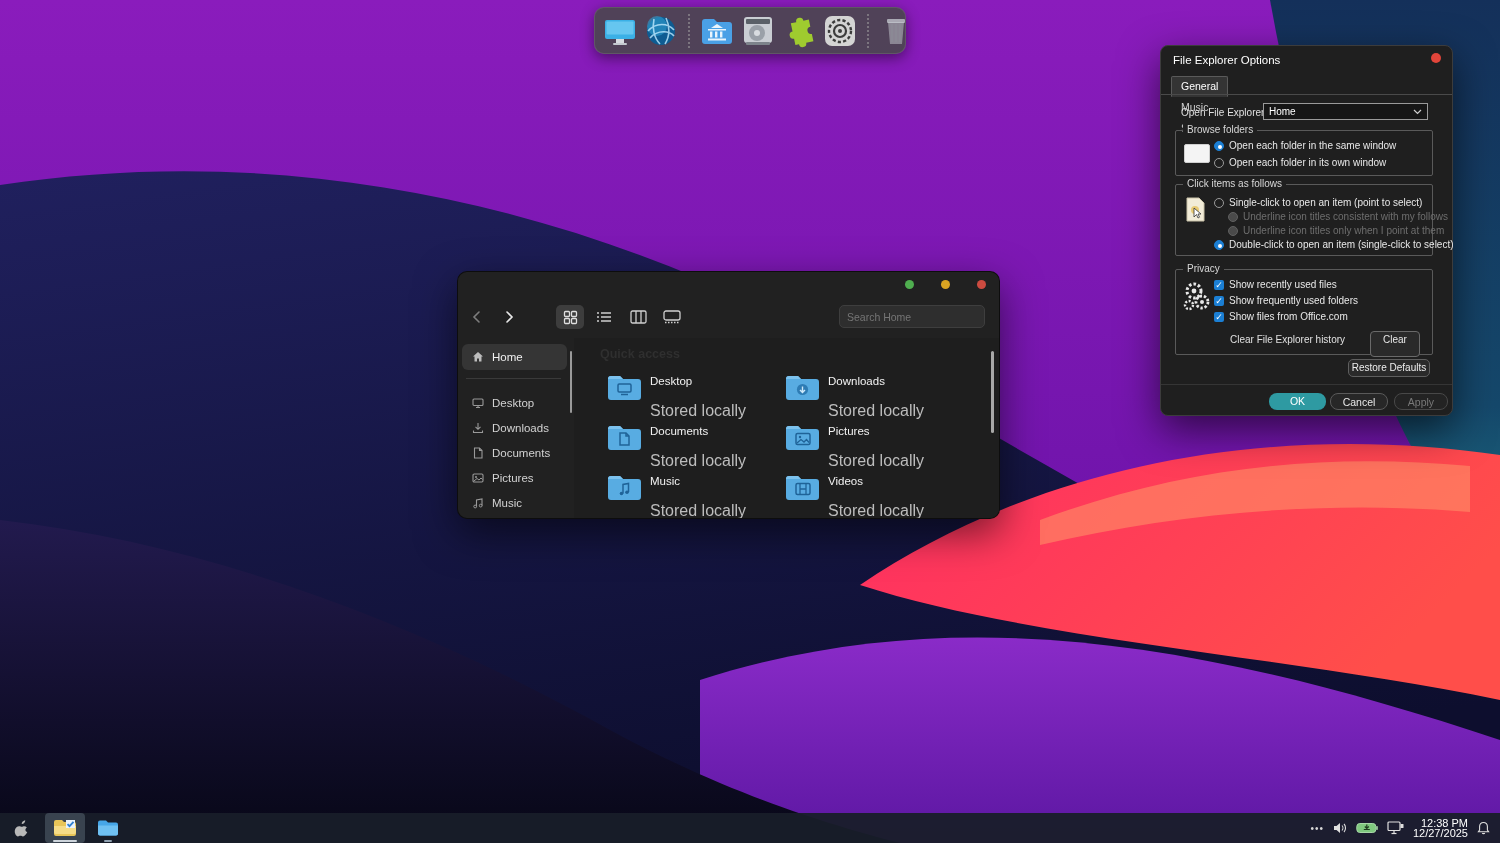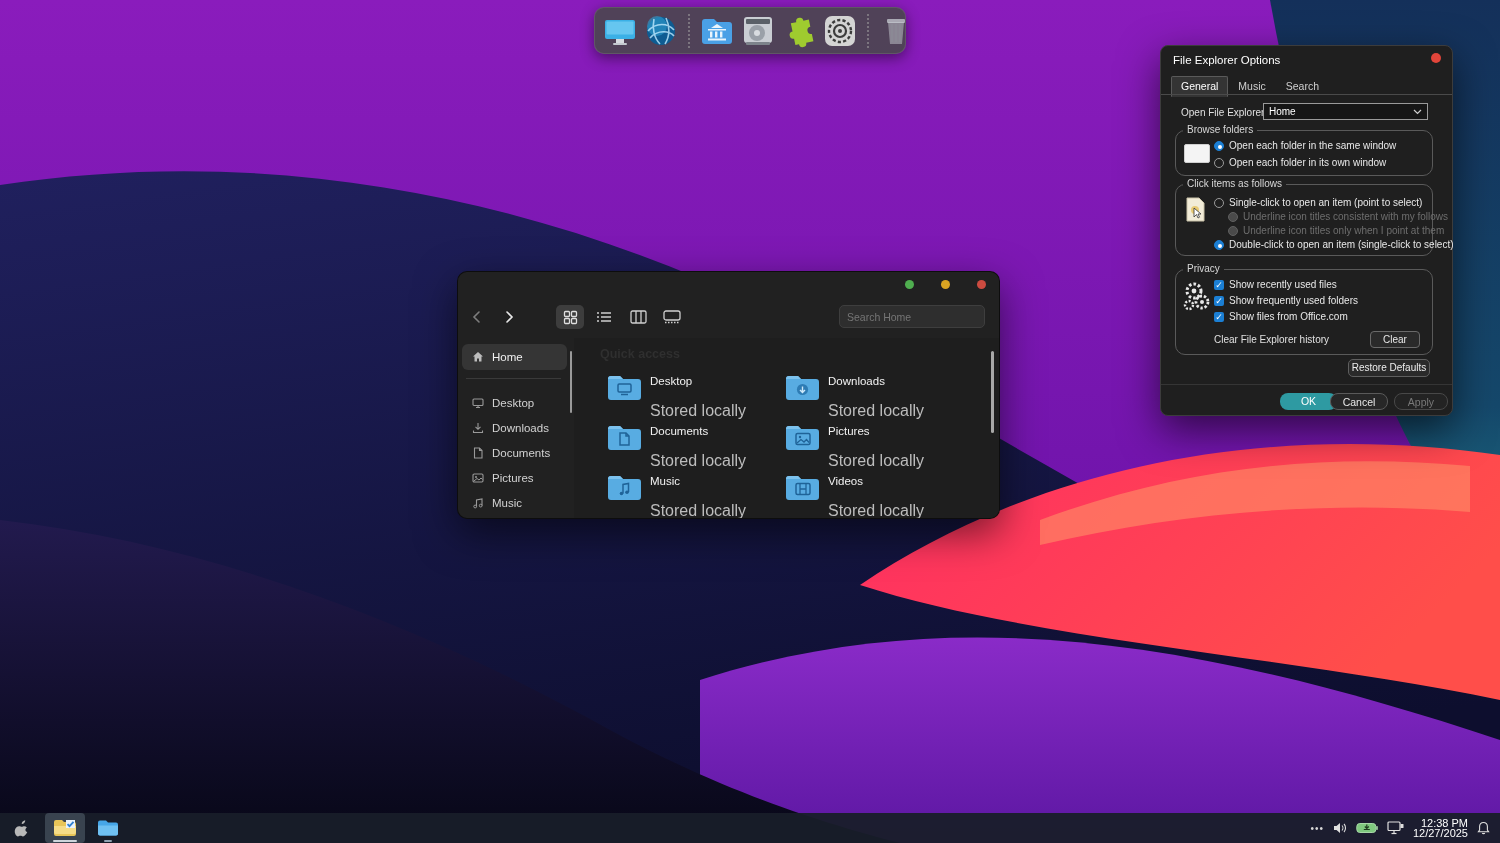--- a/index.html
+++ b/index.html
@@ -52,52 +52,52 @@
   .gname { font-size:11.5px; color:#f2f2f2; }
   .gstat { font-size:16px; color:#bdbdbd; margin-top:15px; }
   .content-scroll { position:absolute; right:5px; top:13px; width:3px; height:82px; background:#a8a8a8; border-radius:2px; }
 
   
   .dlg { position:absolute; left:1160px; top:45px; width:293px; height:371px; z-index:5;
     background:#1f1f1f; border:1px solid #3c3c3c; border-radius:8px; color:#e8e8e8;
     box-shadow:0 14px 40px rgba(0,0,0,0.6); font-size:10px; }
   .dlg-title { position:absolute; left:12px; top:8px; font-size:11.5px; color:#ffffff; }
   .dlg-close { position:absolute; right:11px; top:7px; width:10px; height:10px; border-radius:50%; background:#e2453a; }
-  .tabs { position:absolute; left:10px; top:30px; display:flex; }
+  .tabs { position:absolute; left:10px; top:30px; display:flex;flex-direction:column; }
   .tab { padding:3px 9px 4px; font-size:10.5px; color:#cfcfcf; border:1px solid transparent; }
   .tab.sel { background:#343434; border:1px solid #5a5a5a; border-bottom-color:#343434; border-radius:2px 2px 0 0; color:#fff; }
   .tabline { position:absolute; left:0; right:0; top:48px; border-top:1px solid #4a4a4a; }
   .row-open { position:absolute; left:20px; top:61px; color:#e0e0e0; }
   .dd { position:absolute; left:102px; top:57px; width:165px; height:17px; background:#161616;
     border:1px solid #9a9a9a; display:flex; align-items:center; padding:0 5px; color:#fff; }
   .dd .val { flex:1; }
-  .grp { position:absolute; left:14px; width:258px; border:1px solid #5a5a5a; border-radius:10px; }
+  .grp { position:absolute; left:14px; width:258px; border:1px solid #5a5a5a; border-radius:2px; }
   .legend { position:absolute; left:7px; top:-7px; background:#1f1f1f; padding:0 4px; color:#d8d8d8; }
   .g-browse { top:84px; height:46px; }
   .g-click { top:138px; height:72px; }
   .g-priv { top:223px; height:86px; }
   .ctl-row { position:absolute; left:38px; display:flex; align-items:center; gap:5px; white-space:nowrap; }
   .ctl-row.ind { left:52px; }
   .ctl-row.dis { color:#6e6e6e; }
   .radio { width:10px; height:10px; border-radius:50%; border:1px solid #9a9a9a; background:transparent; flex:none; }
   .radio.on { background:#1b7fd4; border-color:#1b7fd4; position:relative; }
   .radio.on::after { content:""; position:absolute; left:3px; top:3px; width:4px; height:4px; border-radius:50%; background:#fff; }
   .radio.dgray { border-color:#606060; background:#4a4a4a; }
   .cb { width:10px; height:10px; border-radius:2px; background:#1b7fd4; color:#fff; font-size:9px;
     line-height:10px; text-align:center; flex:none; }
   .win-glyph { position:absolute; left:8px; top:13px; width:26px; height:19px; background:#f4f4f4; border-radius:2px;
     border:1px solid #cfcfcf; }
-  .clear-btn { position:absolute; right:12px; top:61px; width:50px; height:17px; background:#2a2a2a;
+  .clear-btn { position:absolute; right:12px; top:61px; width:50px; height:26px; background:#2a2a2a;
     border:1px solid #6a6a6a; border-radius:4px; color:#e8e8e8; font-size:10px; text-align:center; line-height:15px; }
-  .clear-lbl { position:absolute; left:38px; top:64px; color:#e0e0e0; }
+  .clear-lbl { position:absolute; left:54px; top:64px; color:#e0e0e0; }
   .restore { position:absolute; left:187px; top:313px; width:82px; height:18px; background:#2a2a2a;
     border:1px solid #5f5f5f; border-radius:5px; color:#ececec; font-size:10px; text-align:center; line-height:16px; }
   .btnrow-line { position:absolute; left:0; right:0; top:338px; border-top:1px solid #353535; }
   .btn { position:absolute; top:347px; height:17px; border-radius:8px; font-size:10.5px; text-align:center; line-height:16px; }
-  .btn.ok { left:119px; width:57px; background:#2e9aa2; color:#fff; }
+  .btn.ok { left:108px; width:57px; background:#2e9aa2; color:#fff; }
   .btn.cancel { left:169px; width:58px; background:#272727; border:1px solid #5a5a5a; color:#e8e8e8; }
   .btn.apply { left:233px; width:54px; background:#232323; border:1px solid #484848; color:#787878; }
 
   
   .taskbar { position:absolute; left:0; right:0; bottom:0; height:30px; z-index:6;
     background:rgba(24,30,41,0.95); display:flex; align-items:center; }
   .tb-left { display:flex; align-items:center; height:100%; }
   .apple { margin-left:14px; }
   .tb-app { position:relative; height:30px; display:flex; align-items:center; justify-content:center; }
   .tb-app.feo { width:40px; margin-left:16px; background:#39434f; border-radius:4px; }

